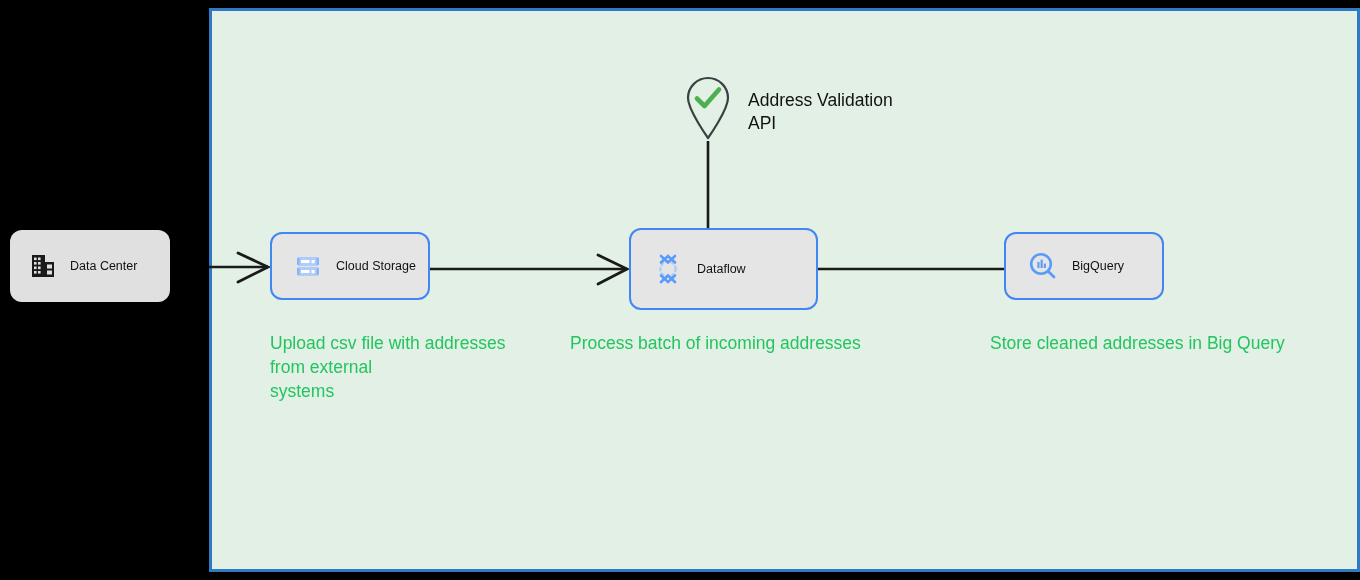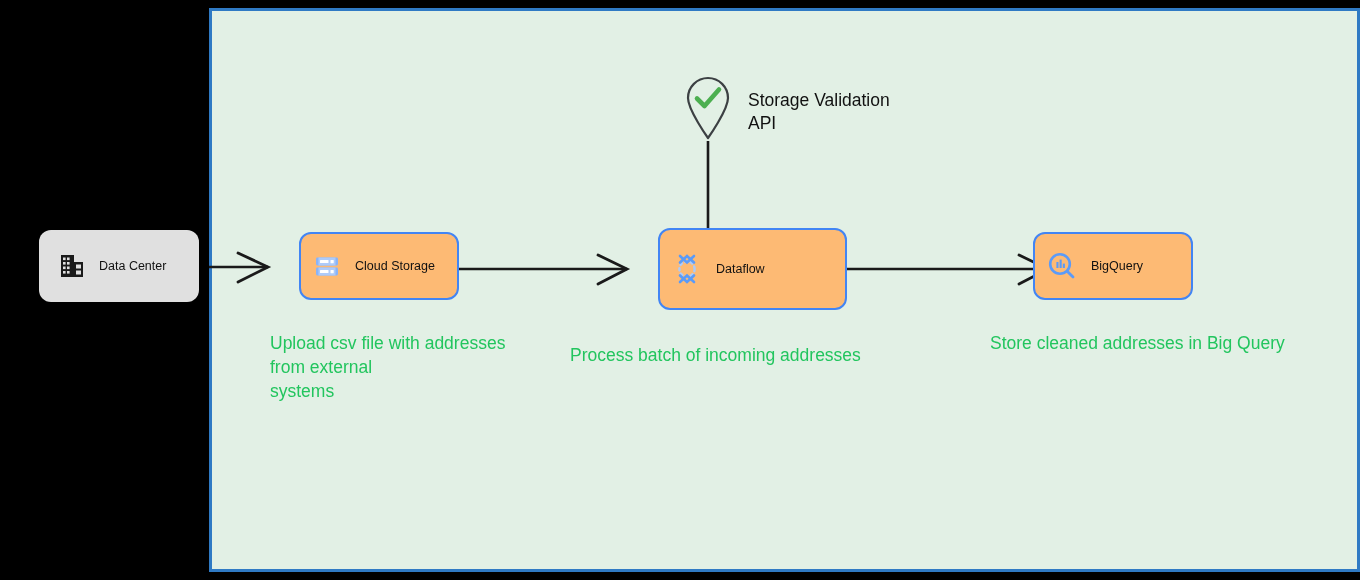--- a/index.html
+++ b/index.html
@@ -28,21 +28,20 @@
     box-sizing: border-box;
   }
 
   
   .node {
     position: absolute;
     box-sizing: border-box;
     display: flex;
     align-items: center;
     border-radius: 12px;
-    margin-left: 29px;
   }
   .node .node-icon {
     flex: 0 0 auto;
     display: flex;
     align-items: center;
     justify-content: center;
   }
   .node .node-label {
     font-size: 12.5px;
     color: #111111;
@@ -57,23 +56,23 @@
     width: 160px;
     height: 72px;
     background: #e0e0e0;
     border: none;
     padding-left: 20px;
   }
   #node-data-center .node-label { margin-left: 14px; }
 
   
   .gnode {
-    background: #fdba74;
+    background: #e5e5e5;
     border: 2px solid #4285f4;
-    padding-left: 12px;
+    padding-left: 22px;
   }
   .gnode .node-label { margin-left: 14px; }
 
   #node-cloud-storage {
     left: 270px;
     top: 232px;
     width: 160px;
     height: 68px;
   }
   #node-dataflow {
@@ -121,21 +120,21 @@
 
   
   .caption {
     position: absolute;
     font-size: 17.5px;
     color: #22c55e;
     line-height: 24px;
     white-space: pre-line;
   }
   #caption-upload   { left: 270px; top: 331px; width: 260px; }
-  #caption-process  { left: 570px; top: 331px; width: 400px; margin-top: 12px; }
+  #caption-process  { left: 570px; top: 331px; width: 400px; }
   #caption-store    { left: 990px; top: 331px; width: 400px; }
 </style>
 </head>
 <body>
 
 <div id="canvas">
 
   <div id="cloud-container"></div>
 
   <svg id="connectors" viewBox="0 0 1360 580" xmlns="http://www.w3.org/2000/svg">
@@ -229,21 +228,21 @@
     </span>
     <span class="node-label">BigQuery</span>
   </div>
 
   <div id="node-address-validation">
     <svg width="50" height="66" viewBox="0 0 50 66" xmlns="http://www.w3.org/2000/svg">
       <path d="M25 64 C25 64 5 36 5 24 A20 20 0 0 1 45 24 C45 36 25 64 25 64 Z" fill="none" stroke="#3c4043" stroke-width="2.2" stroke-linejoin="round"></path>
       <path d="M14 24.5 L21.5 32 L36 15.5" fill="none" stroke="#4caf50" stroke-width="4.6" stroke-linecap="round" stroke-linejoin="round"></path>
     </svg>
   </div>
-  <div id="label-address-validation">Storage Validation
+  <div id="label-address-validation">Address Validation
 API</div>
 
   <div class="caption" id="caption-upload">Upload csv file with addresses
 from external
 systems</div>
   <div class="caption" id="caption-process">Process batch of incoming addresses</div>
   <div class="caption" id="caption-store">Store cleaned addresses in Big Query</div>
 
 </div>
 

